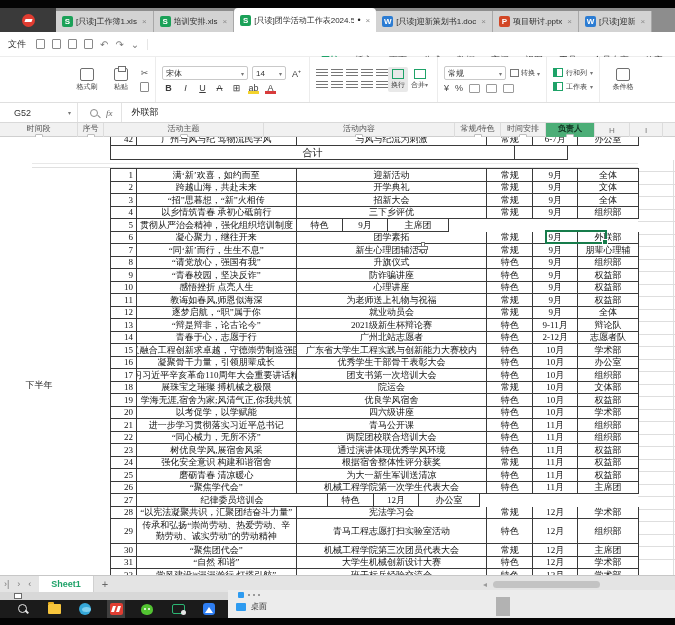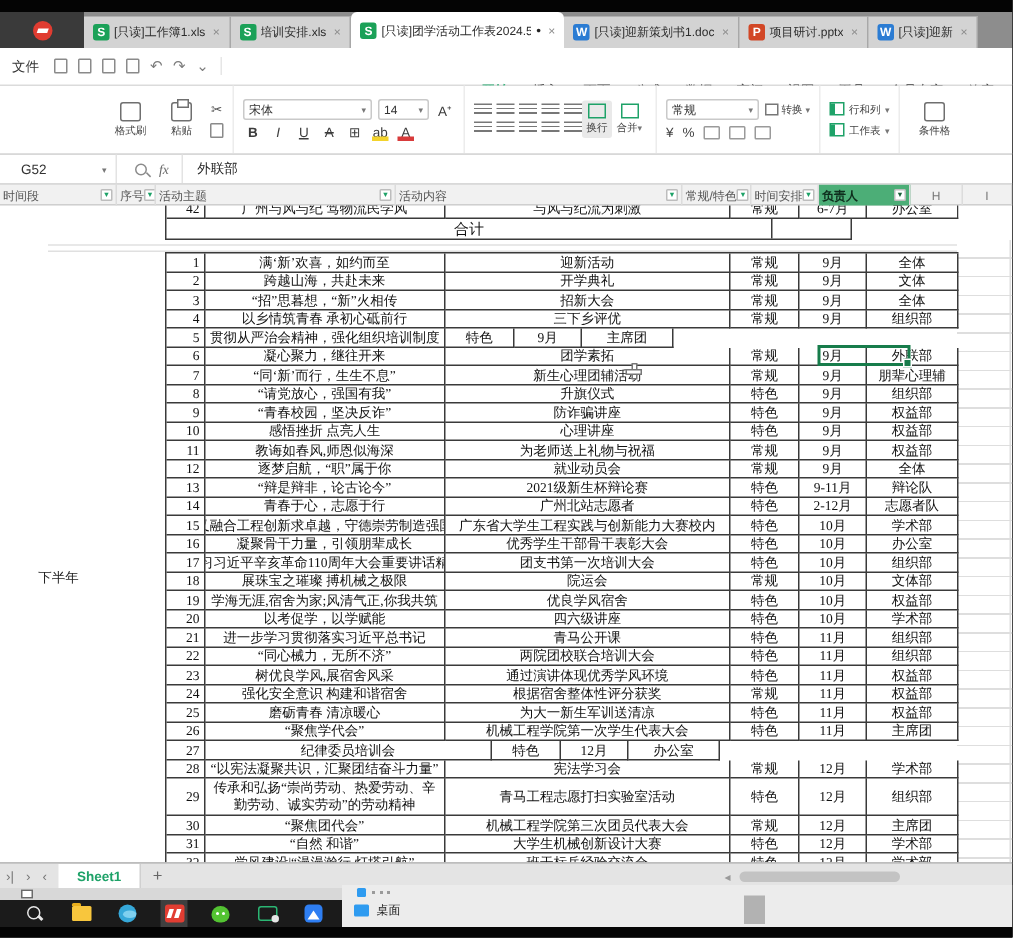--- a/index.html
+++ b/index.html
@@ -75,21 +75,21 @@
   #formulabar{position:absolute;left:0;top:103px;width:675px;height:20px;background:#fff;border-bottom:1px solid #d9d9d9;display:flex;align-items:center;}
   .namebox{width:78px;display:flex;align-items:center;justify-content:space-between;padding:0 6px 0 14px;font-size:9px;color:#333;border-right:1px solid #e3e3e3;height:100%;}
   .mag{width:8px;height:8px;border:1px solid #8b8b8b;border-radius:50%;position:relative;margin:0 8px 0 12px;}
   .mag::after{content:"";position:absolute;left:6px;top:6px;width:4px;height:1px;background:#8b8b8b;transform:rotate(45deg);}
   .fx{font-size:9px;font-style:italic;color:#666;font-family:"Liberation Serif",serif;margin-right:10px;border-right:1px solid #e3e3e3;padding-right:8px;height:100%;display:flex;align-items:center;}
   .fval{font-size:9px;color:#222;}
 
   
   #sheetarea{position:absolute;left:0;top:123px;width:675px;height:452px;background:#fff;overflow:hidden;}
   #headrow{position:absolute;left:0;top:0;width:675px;height:14px;display:flex;background:#f1f1f1;border-bottom:1px solid #cfcfcf;}
-  .hcell{height:14px;display:flex;align-items:center;justify-content:space-between;padding:0 2px;border-right:1px solid #dcdcdc;font-size:8px;color:#555;overflow:hidden;white-space:nowrap;}
+  .hcell{height:14px;display:flex;align-items:center;justify-content:space-between;padding:0 2px;border-right:1px solid #dcdcdc;font-size:8px;color:#555;overflow:hidden;white-space:nowrap;flex-direction:column;}
   .hcell.sel{background:#4cae77;color:#0e2e1d;font-weight:bold;}
   .hcell.plain{justify-content:center;color:#777;}
   .hfilter{width:8px;height:8px;background:#fff;border:1px solid #bdbdbd;border-radius:1px;font-size:5px;line-height:7px;text-align:center;color:#1ea268;flex:0 0 auto;}
   .hcell.sel .hfilter{color:#1b5e3a;}
 
   .gridpart{position:absolute;margin-left:32px;}
   .t-row{display:flex;}
   .td{border-right:1px solid #3a3a3a;border-bottom:1px solid #3a3a3a;font-size:9px;color:#111;line-height:12px;height:12.5px;display:flex;align-items:center;justify-content:center;overflow:hidden;white-space:nowrap;padding:0 1px;font-family:"Liberation Serif",serif;}
   .c-no{width:26px;justify-content:flex-end;padding-right:3px;}
   .c-theme{width:160px;}
@@ -362,21 +362,21 @@
     <span class="hfilter">▼</span>
   </div>
         <div class="hcell" style="width: 46px; align-items: center;">
     <span class="hlabel">常规/特色</span>
     <span class="hfilter">▼</span>
   </div>
         <div class="hcell" style="width: 45px;">
     <span class="hlabel">时间安排</span>
     <span class="hfilter">▼</span>
   </div>
-        <div class="hcell sel" style="width: 61px;">
+        <div class="hcell sel" style="width: 49px;">
     <span class="hlabel">负责人</span>
     <span class="hfilter">▼</span>
   </div>
         <div class="hcell plain" style="width: 35px;">
     <span class="hlabel">H</span>
 
   </div>
         <div class="hcell plain" style="width: 33px;">
     <span class="hlabel">I</span>
 

